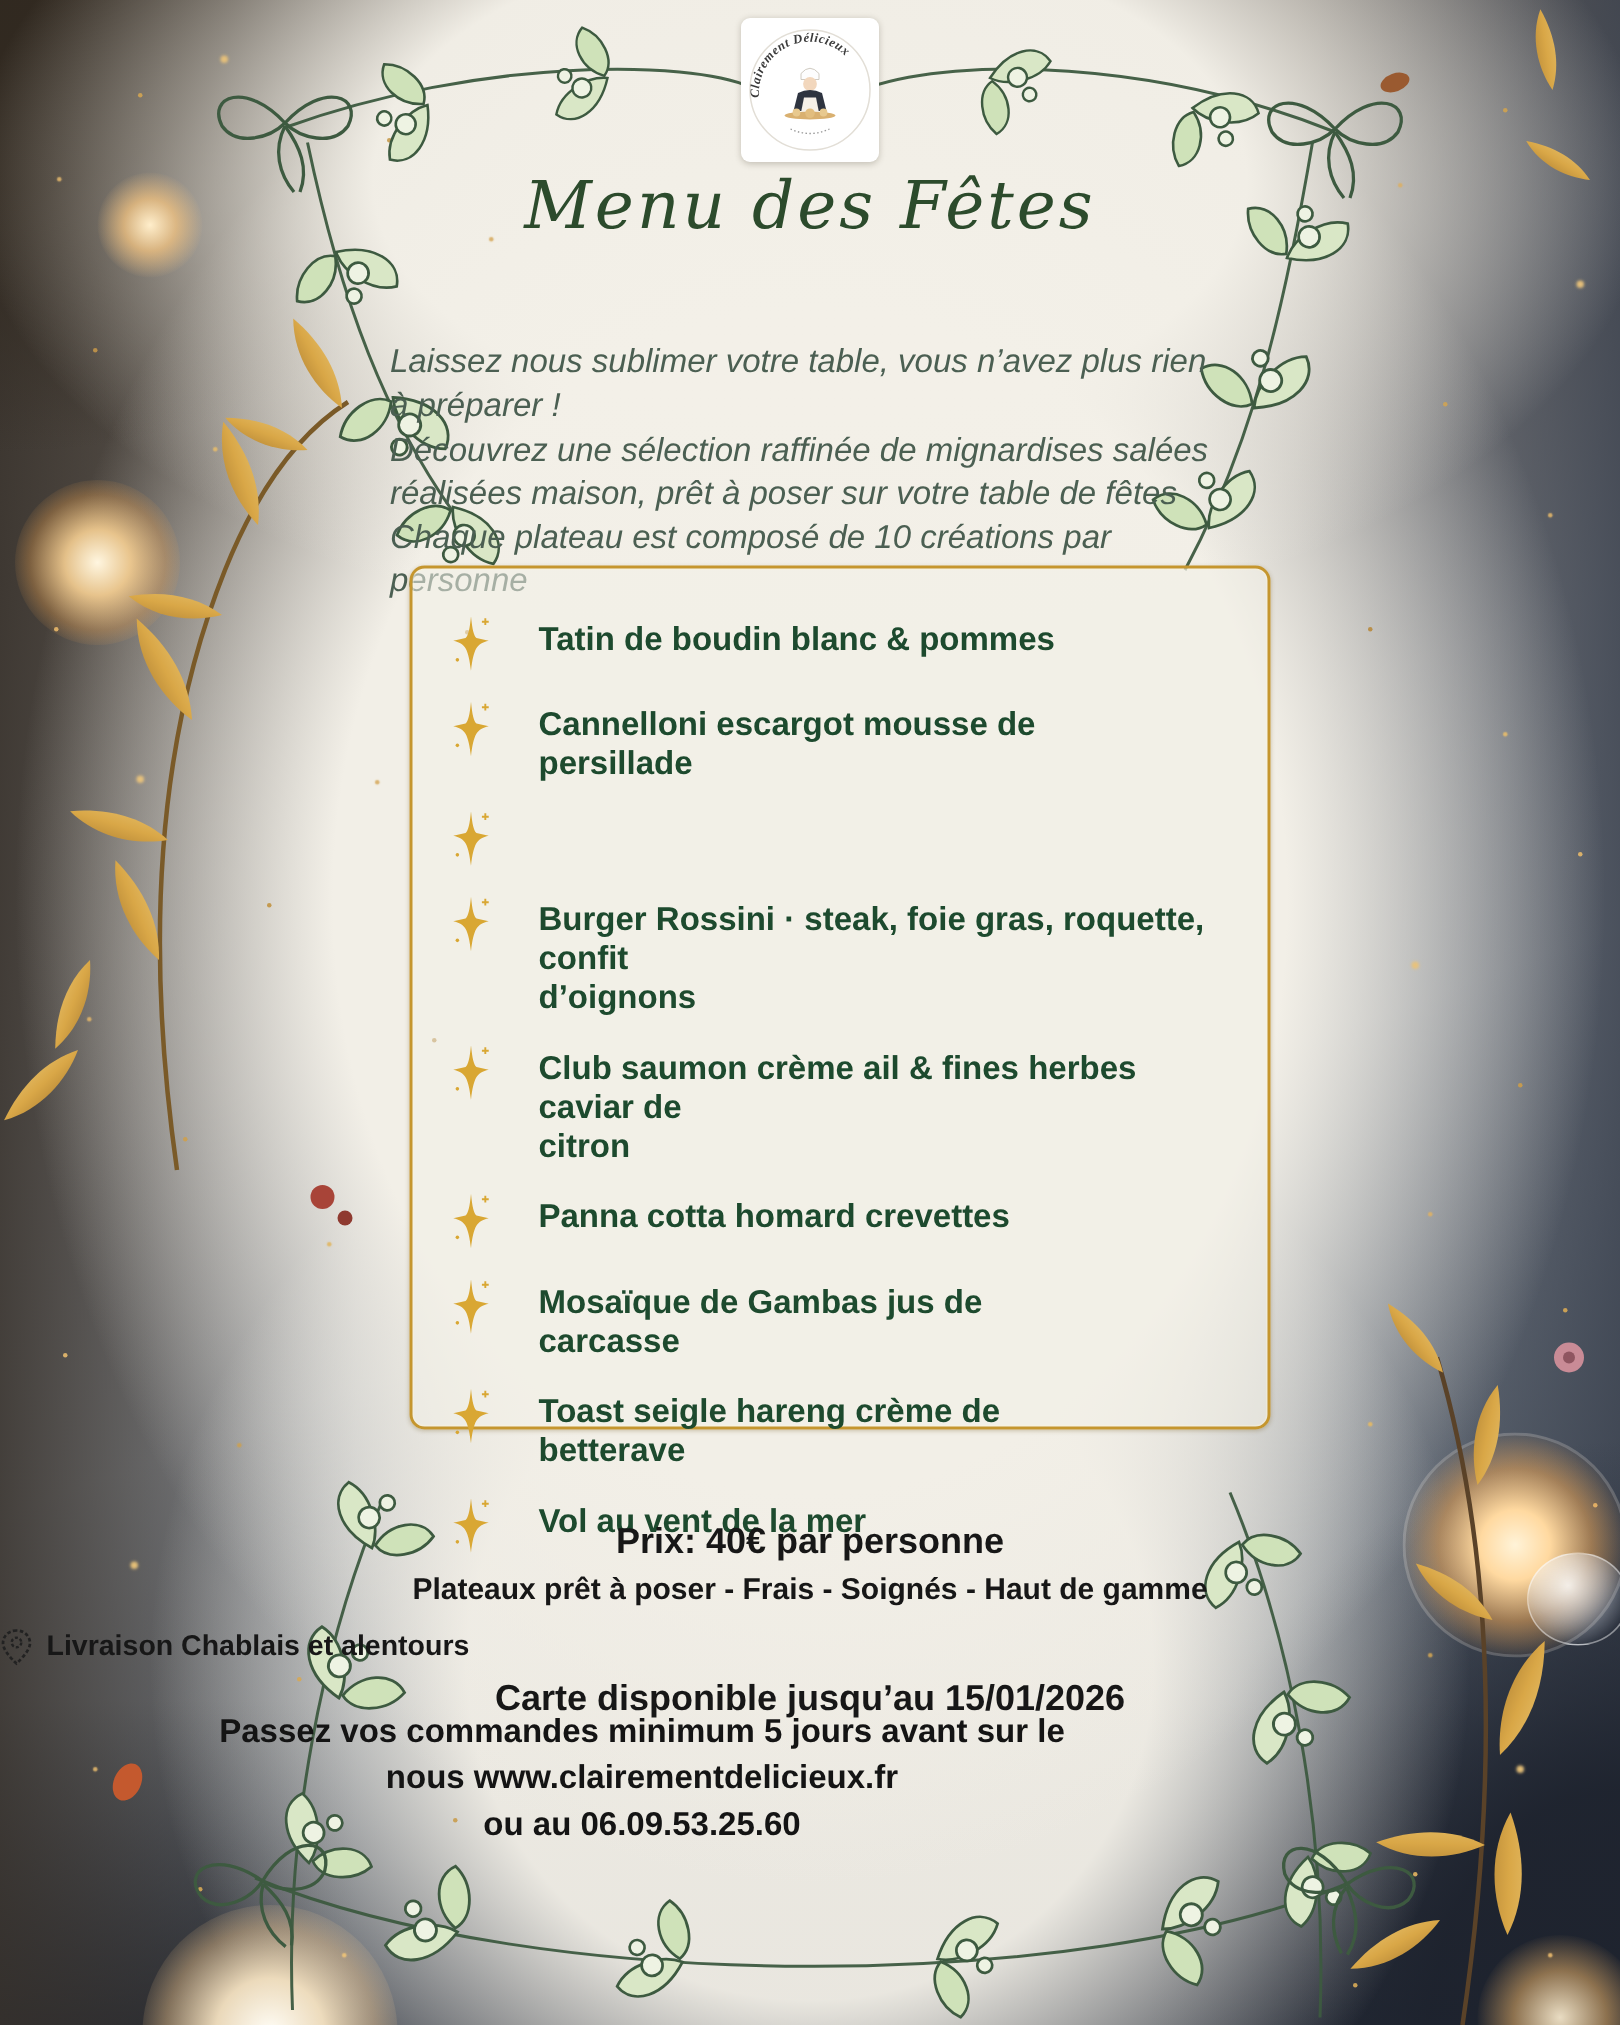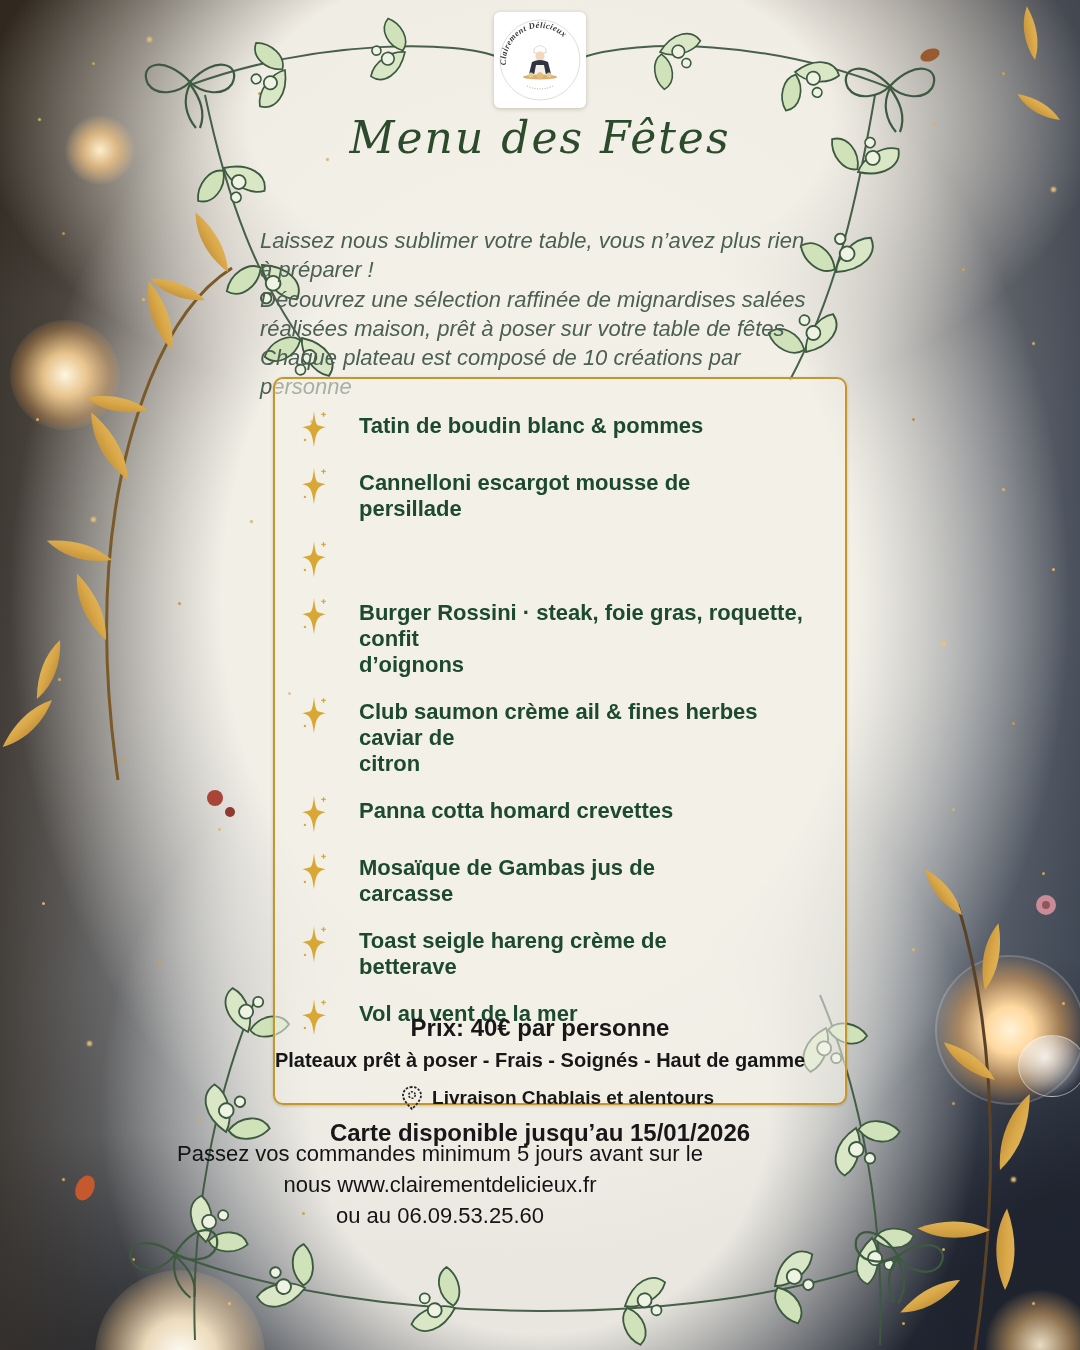--- a/index.html
+++ b/index.html
@@ -35,46 +35,46 @@
     font-size:44px;color:#2c4b2c;letter-spacing:2px;
   }
   .intro{
     position:absolute;left:50%;top:226px;transform:translateX(-50%);
     width:560px;text-align:left;
     font-style:italic;font-weight:500;font-size:22px;line-height:1.33;color:#4b5f52;
   }
   .intro p{margin:0;}
 
   .menu-box{
-    position:absolute;left:273px;top:377px;width:574px;height:728px;
+    position:absolute;left:273px;top:377px;width:574px;height:576px;
     border:2px solid #c5962e;border-radius:10px;box-sizing:border-box;
     background:rgba(243,240,232,0.55);
     box-shadow:0 1px 3px rgba(110,85,25,.3), inset 0 0 0 1px rgba(255,246,214,.35);
     padding:34px 20px 0 24px;
   }
   .menu-list{display:flex;flex-direction:column;gap:21px;}
   .menu-item{display:flex;align-items:flex-start;gap:30px;}
   .menu-item .spark{flex:0 0 30px;margin-top:-4px;}
   .menu-item .item-text{
     font-weight:bold;font-size:22px;line-height:26px;color:#1d4a2e;
     max-width:478px;white-space:pre-line;
   }
 
   .details{
     position:absolute;left:0;top:1014px;width:1080px;text-align:center;color:#171717;
   }
   .details .price{font-weight:bold;font-size:24px;}
   .details .tagline{font-weight:bold;font-size:20px;margin-top:7px;}
   .details .delivery{margin-top:13px;font-weight:bold;font-size:19px;
-    display:flex;align-items:center;justify-content:center;gap:9px;margin-left:35px;}
+    display:flex;align-items:center;justify-content:flex-start;gap:9px;}
   .details .validity{font-weight:bold;font-size:24px;margin-top:8px;}
 
   .ordering{
-    position:absolute;left:12px;top:1138px;width:856px;text-align:center;
-    font-weight:normal;font-size:22px;line-height:1.42;color:#141414;
+    position:absolute;left:0;top:1138px;width:856px;text-align:center;
+    font-weight:bold;font-size:22px;line-height:1.42;color:#141414;
   }
 </style>
 </head>
 <body>
 
 <div class="poster">
 
   <div class="speck" style="box-shadow:
     38px 118px 1px 0 #d9b06a, 92px 62px 0 0 #c9a055, 148px 38px 2px 1px #e6c07a,
     258px 92px 0 0 #caa25a, 326px 158px 1px 0 #d9b06a, 62px 232px 0 0 #b98f4a,

